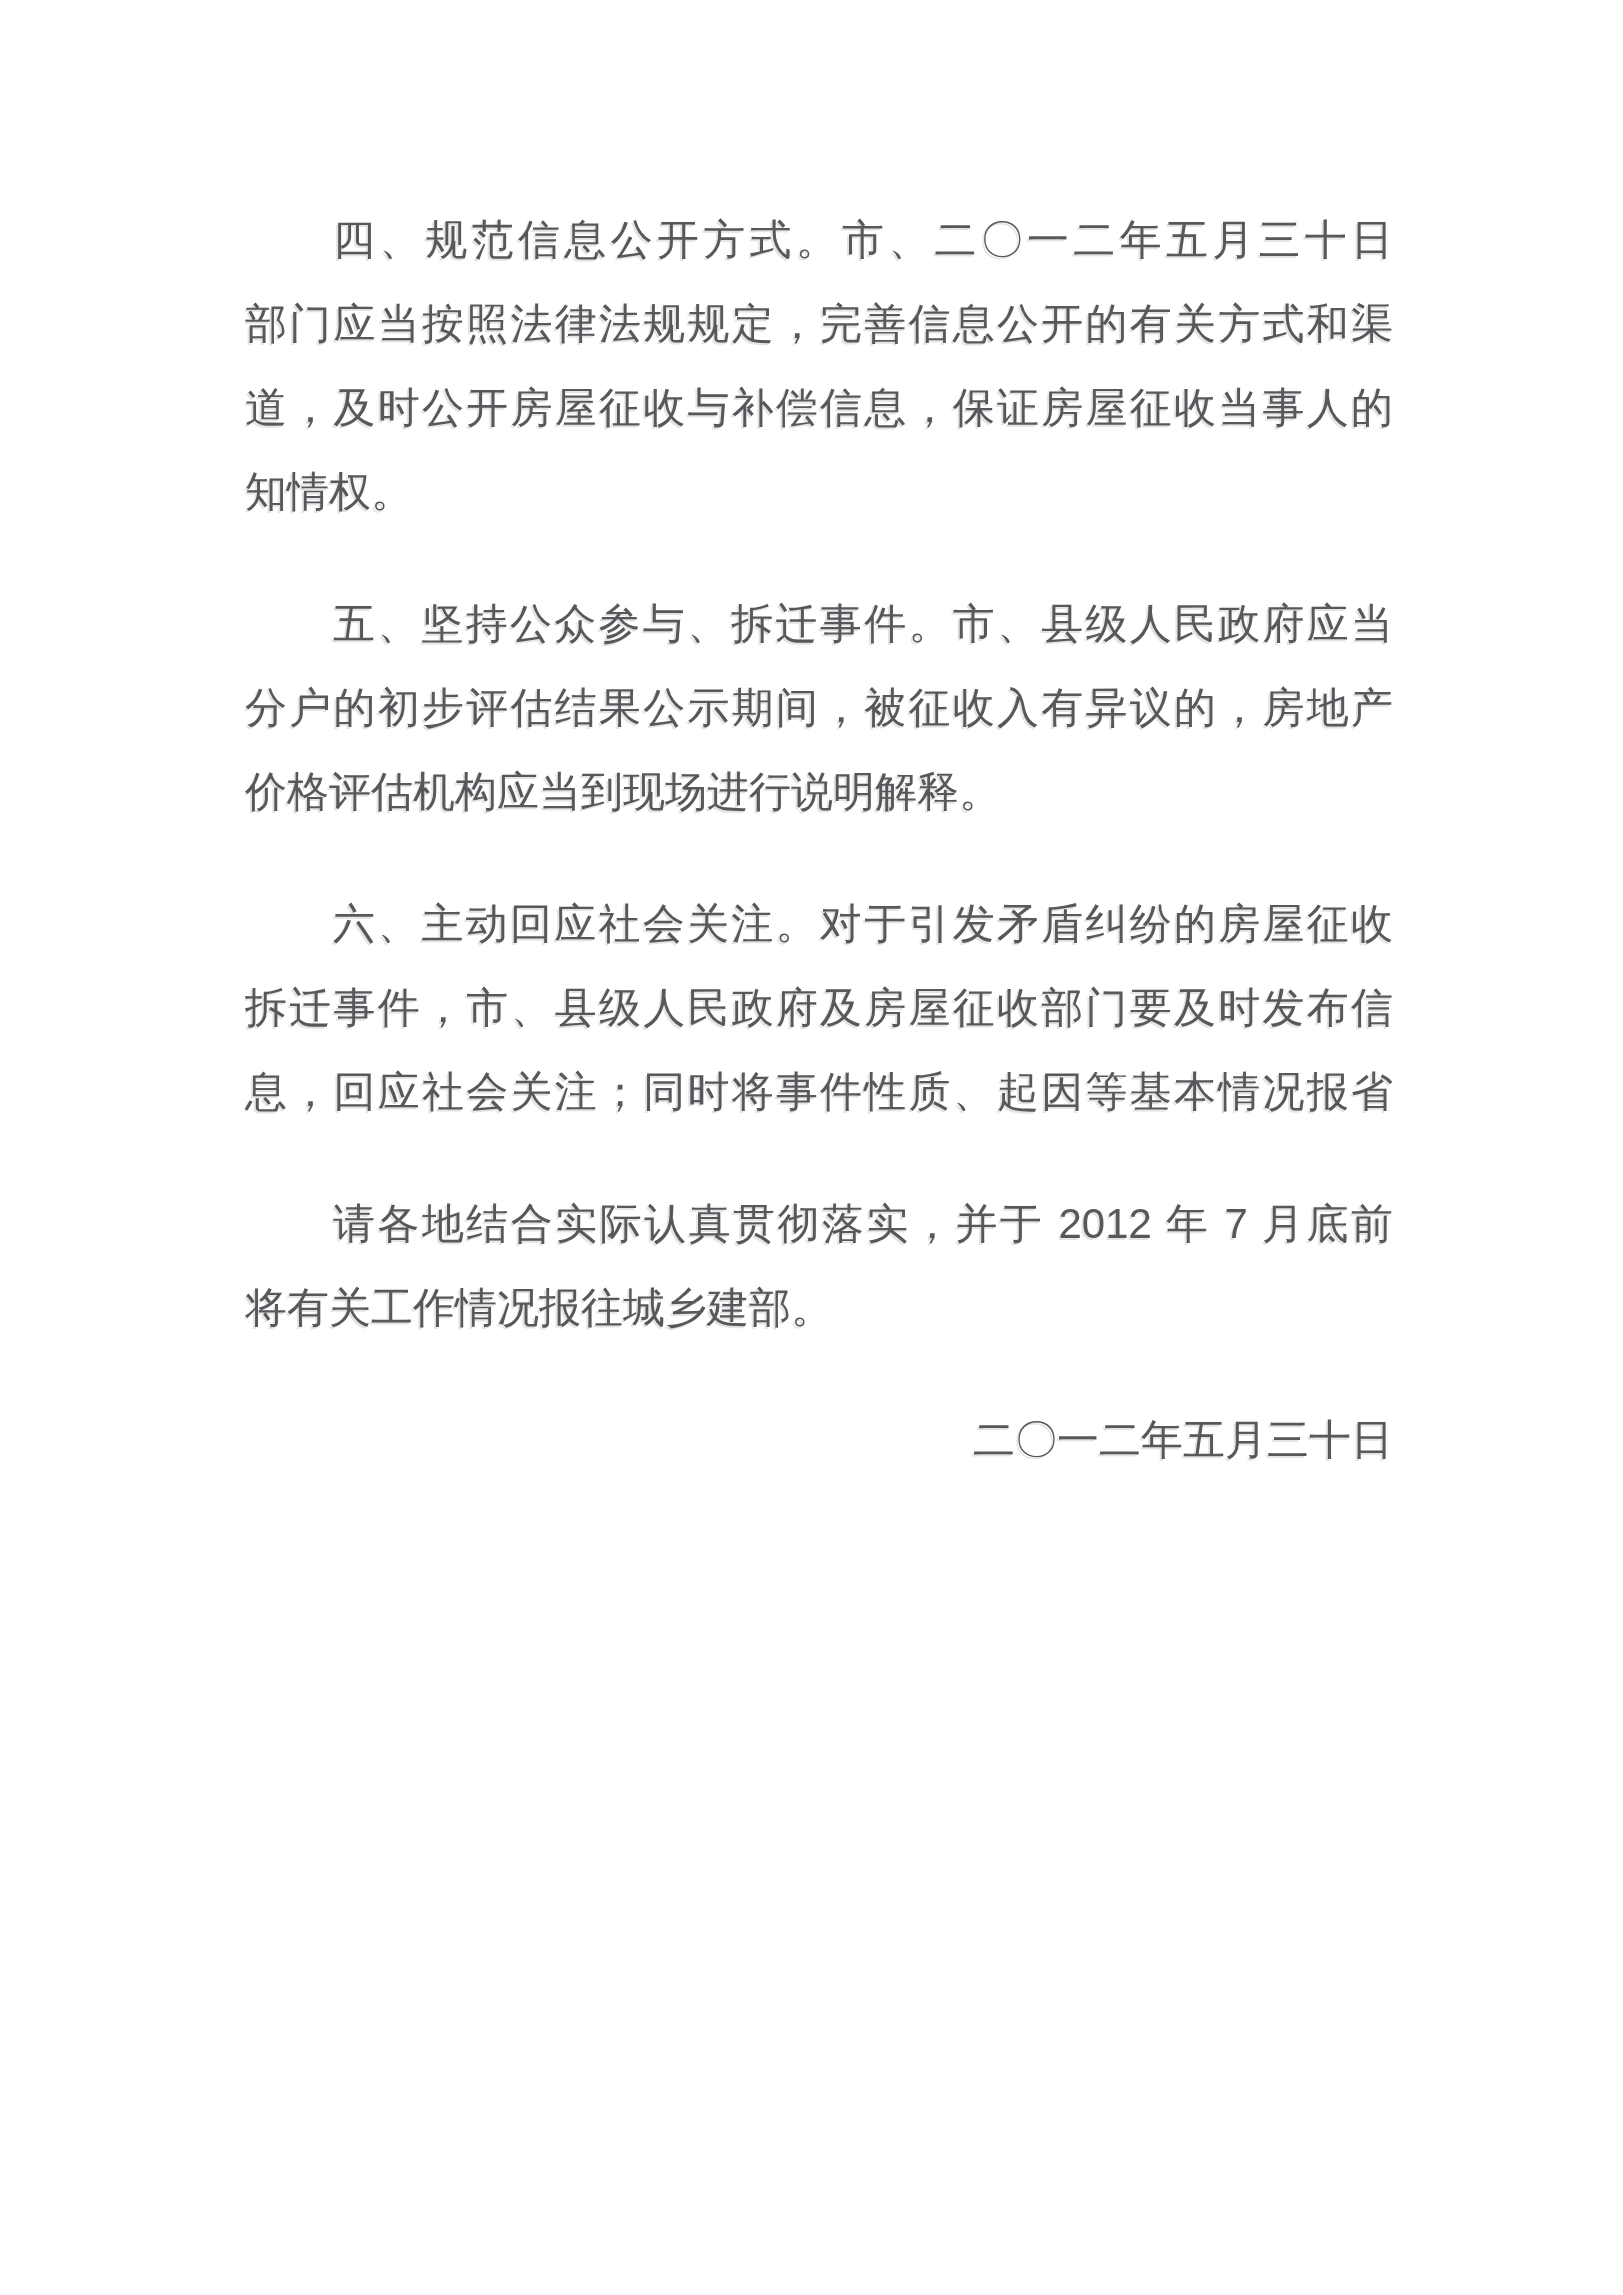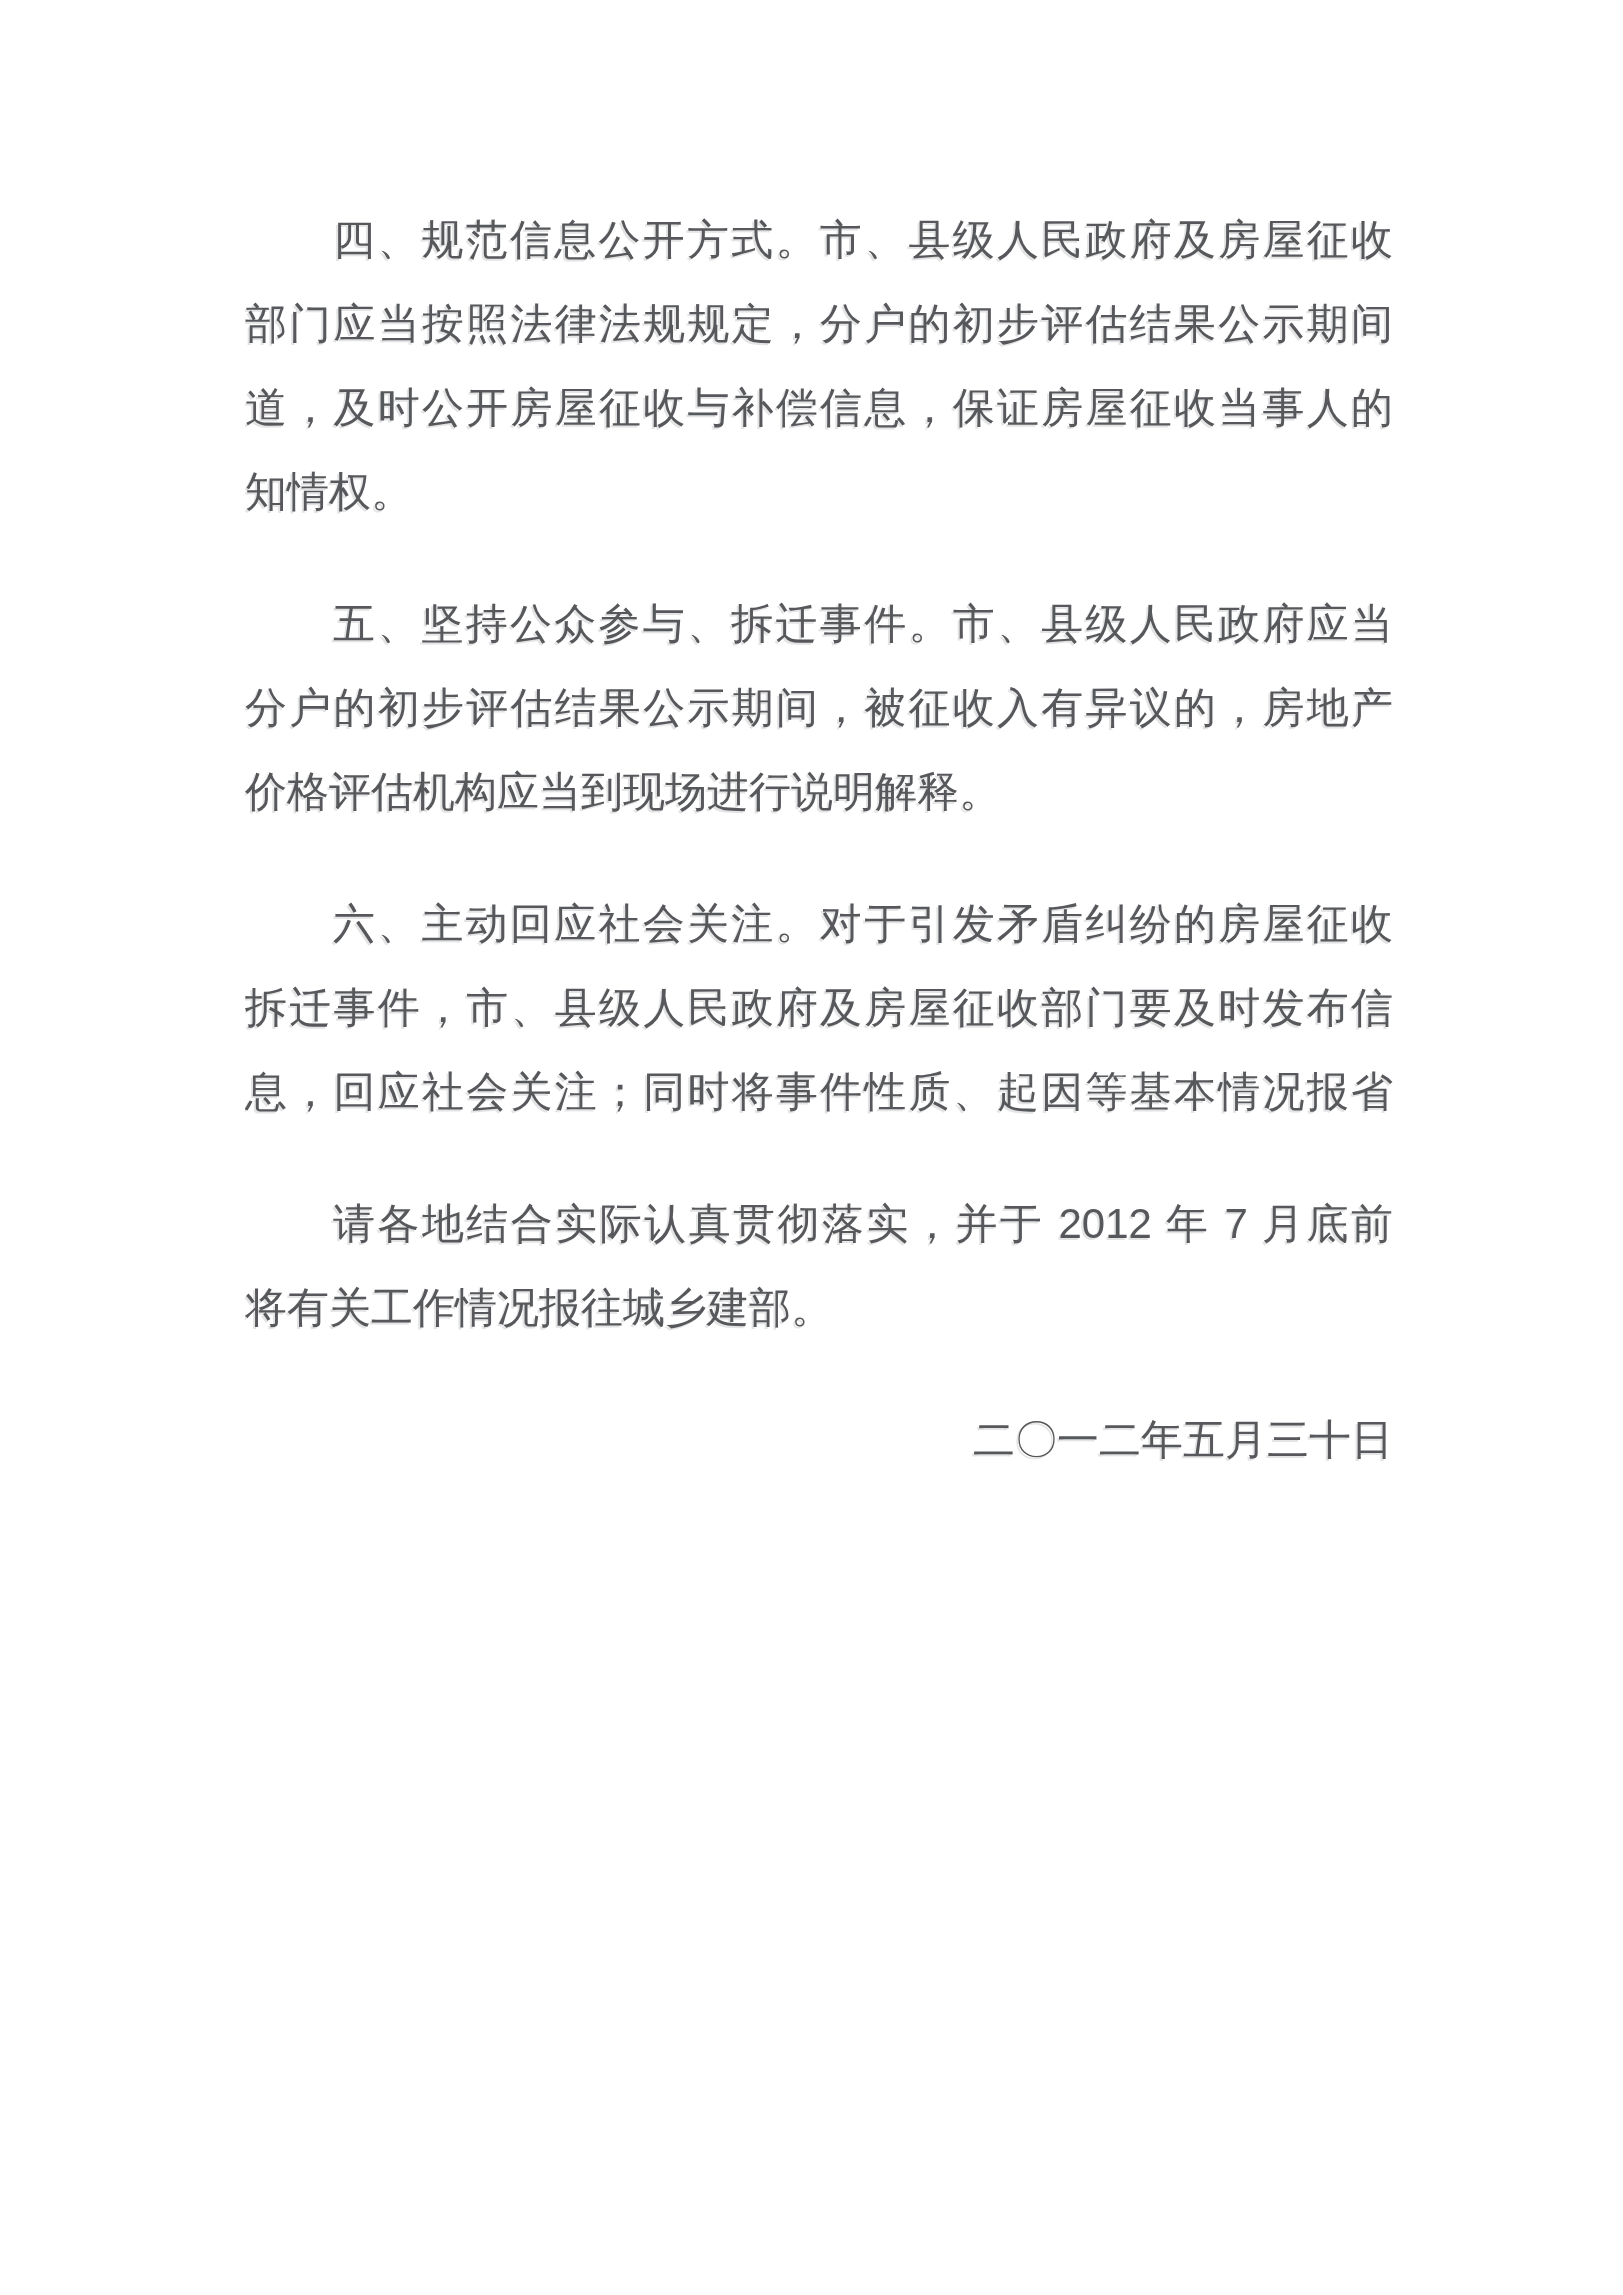--- a/index.html
+++ b/index.html
@@ -51,22 +51,22 @@
     text-align-last: right;
   }
 </style>
 </head>
 <body>
 
 <div class="page">
   <div class="doc-body">
     <div>
         <div class="paragraph">
-          <div class="line first">四、规范信息公开方式。市、县级人民政府及房屋征收</div>
-          <div class="line">部门应当按照法律法规规定，分户的初步评估结果公示期间</div>
+          <div class="line first">四、规范信息公开方式。市、二〇一二年五月三十日</div>
+          <div class="line">部门应当按照法律法规规定，完善信息公开的有关方式和渠</div>
           <div class="line">道，及时公开房屋征收与补偿信息，保证房屋征收当事人的</div>
           <div class="line last">知情权。</div>
         </div>
         <div class="paragraph">
           <div class="line first">五、坚持公众参与、拆迁事件。市、县级人民政府应当</div>
           <div class="line">分户的初步评估结果公示期间，被征收入有异议的，房地产</div>
           <div class="line last">价格评估机构应当到现场进行说明解释。</div>
         </div>
         <div class="paragraph">
           <div class="line first">六、主动回应社会关注。对于引发矛盾纠纷的房屋征收</div>

